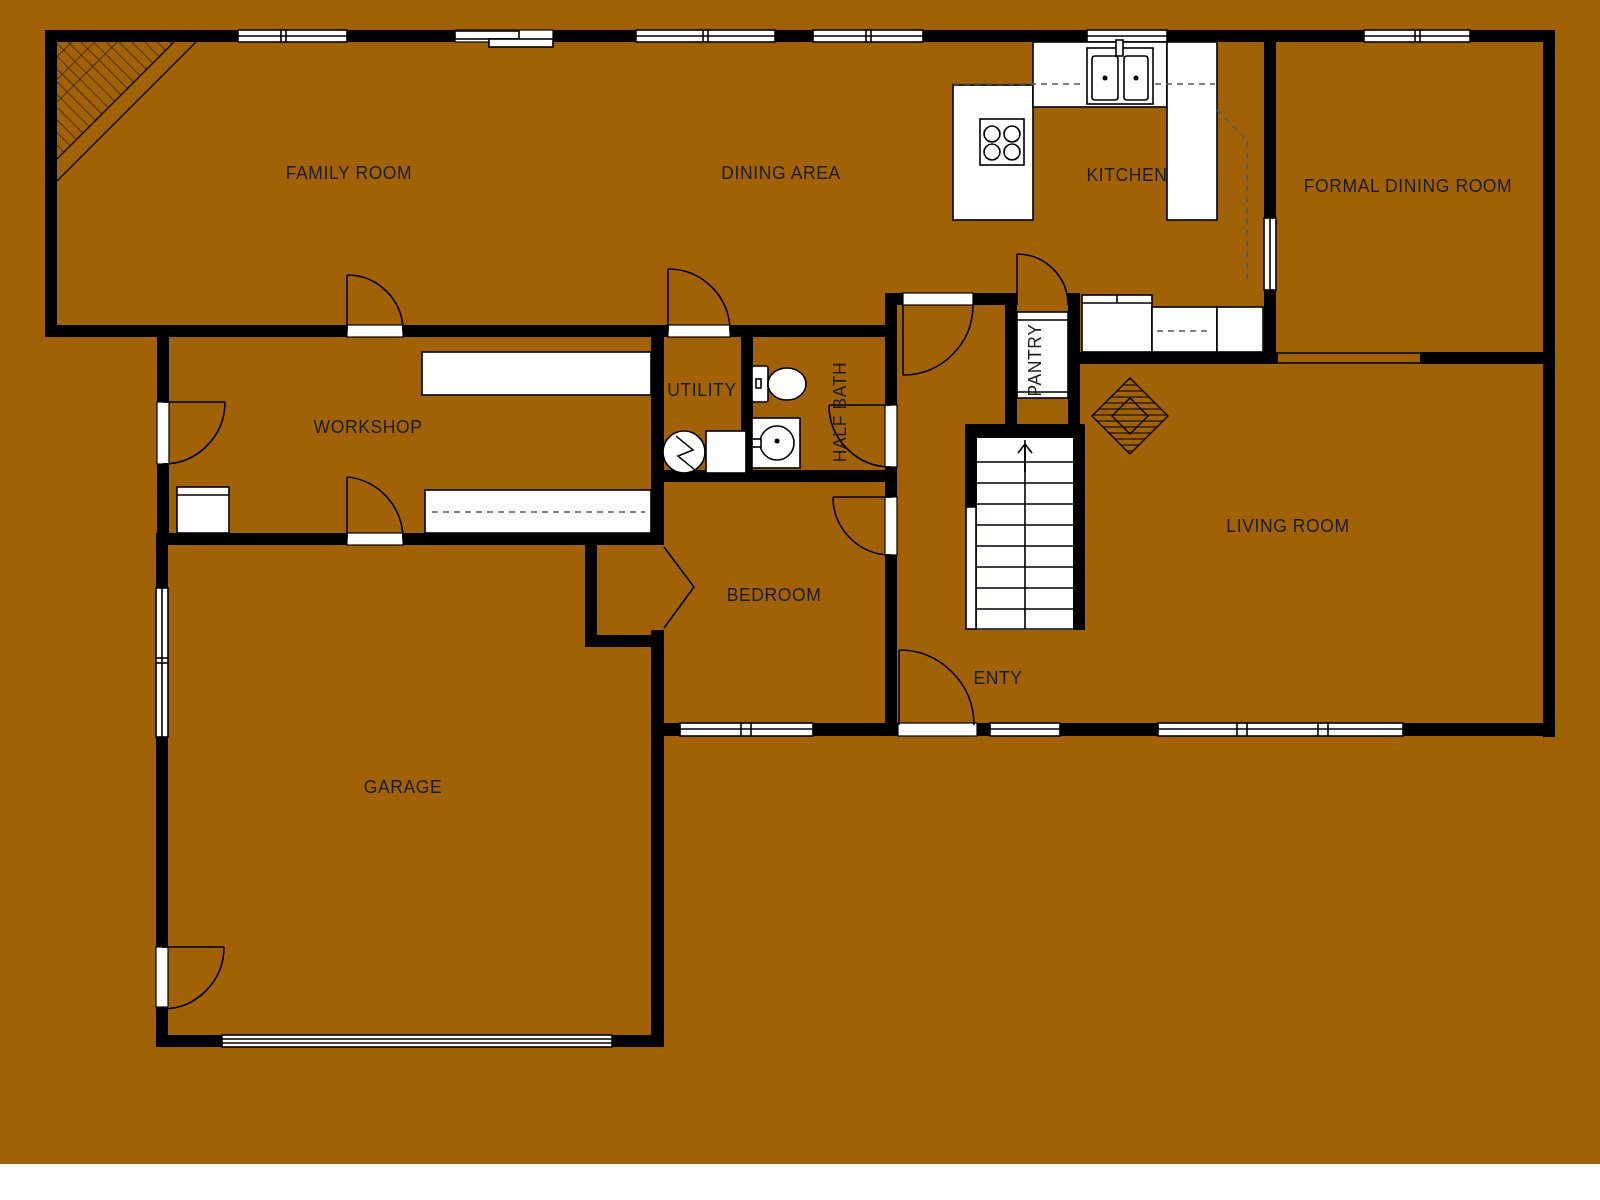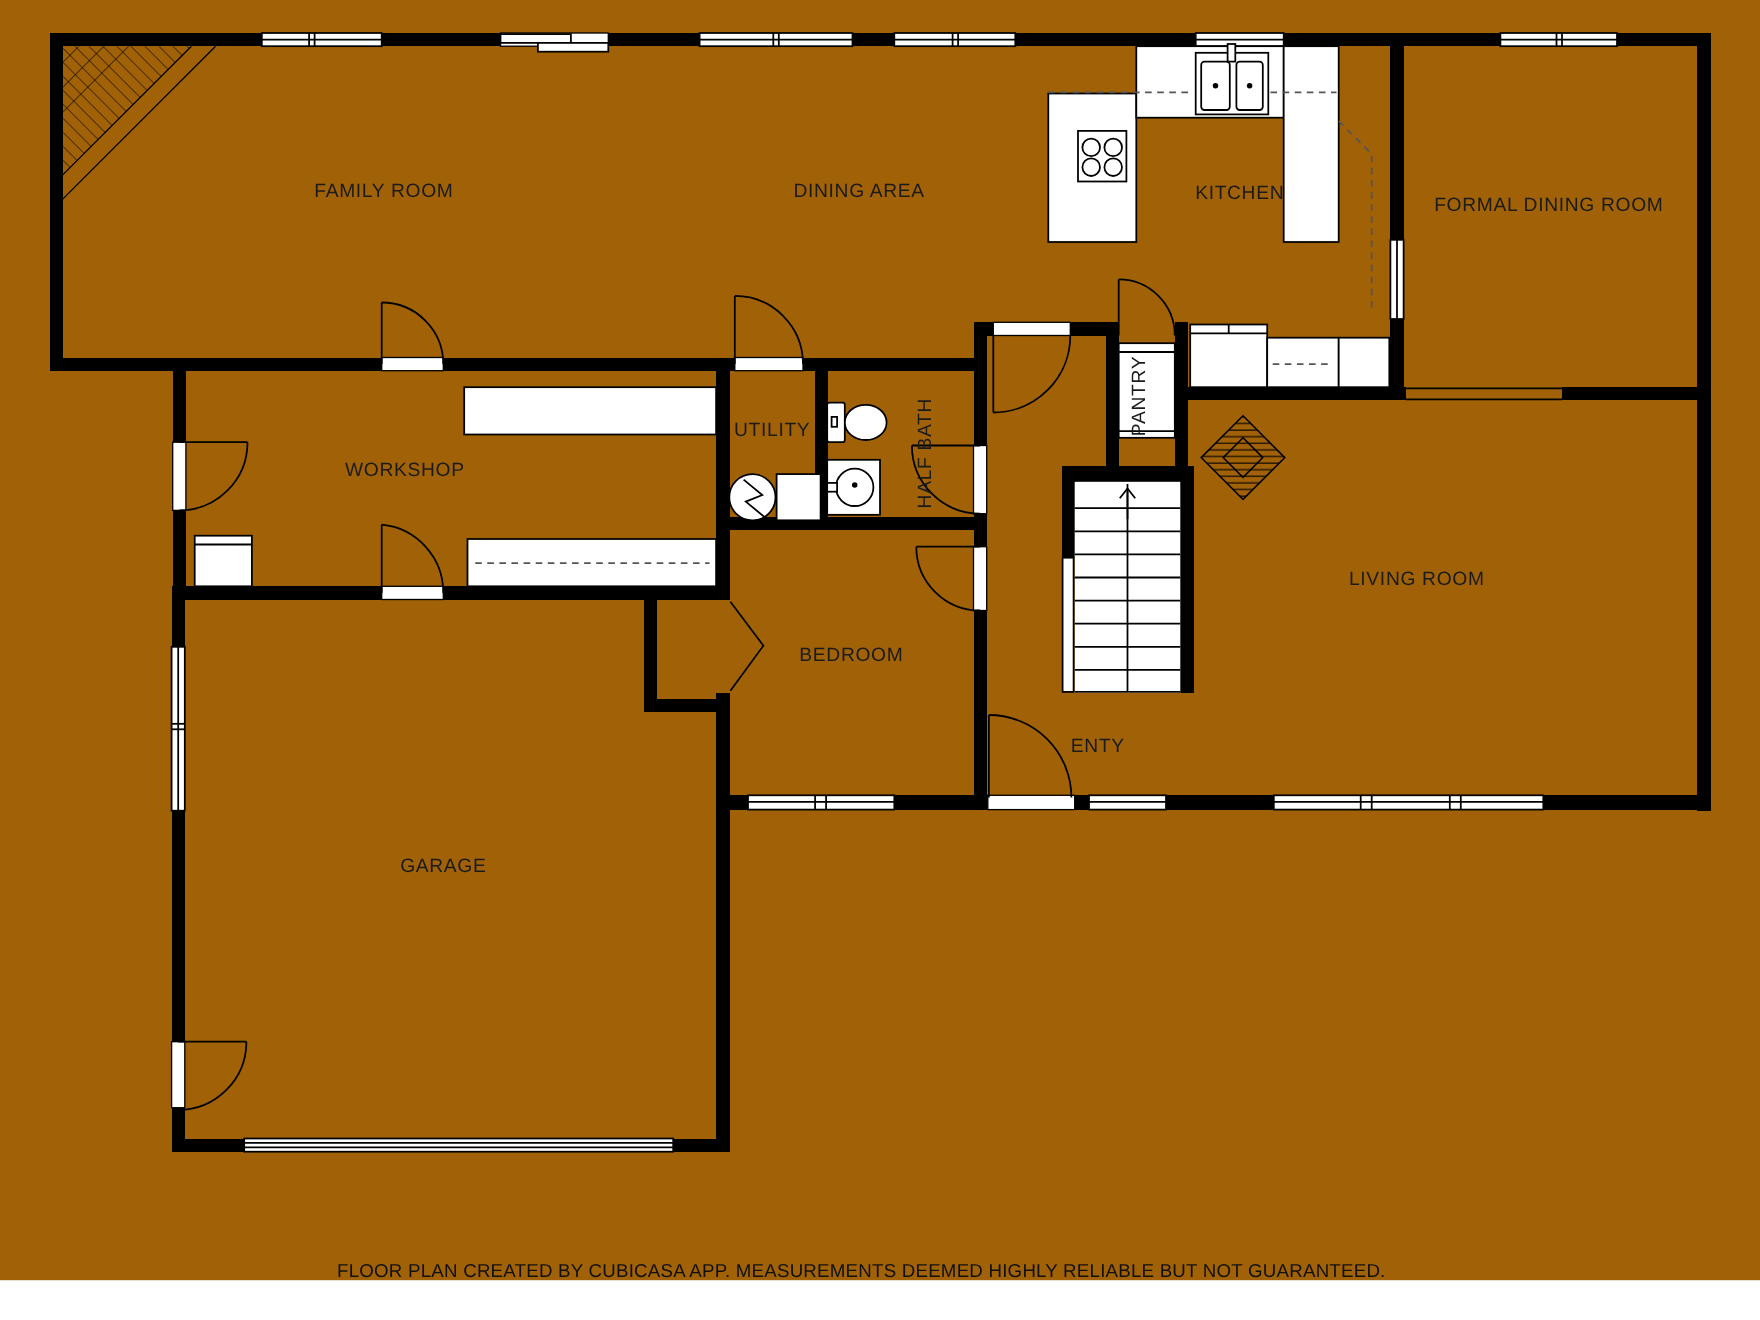--- a/index.html
+++ b/index.html
@@ -335,14 +335,13 @@
     <text class="room-label" x="702" y="396">UTILITY</text>
     <text class="room-label" x="840" y="418" transform="rotate(-90 840 412)">HALF BATH</text>
     <text class="room-label" x="1035" y="366" transform="rotate(-90 1035 360)">PANTRY</text>
     <text class="room-label" x="1288" y="532">LIVING ROOM</text>
     <text class="room-label" x="774" y="601">BEDROOM</text>
     <text class="room-label" x="998" y="684">ENTY</text>
     <text class="room-label" x="403" y="793">GARAGE</text>
   </g>
 </svg>
 
-<div id="footer-text">FLOOR PLAN CREATED BY CUBICASA APP. MEASUREMENTS DEEMED HIGHLY RELIABLE BUT NOT GUARANTEED.</div>
 </div>
 
 </body></html>

